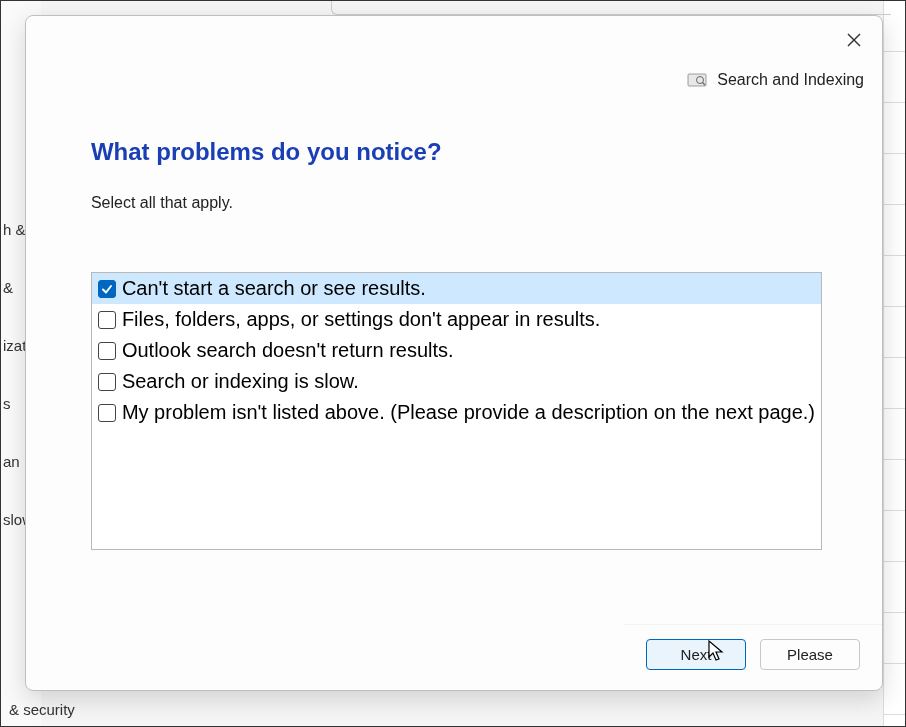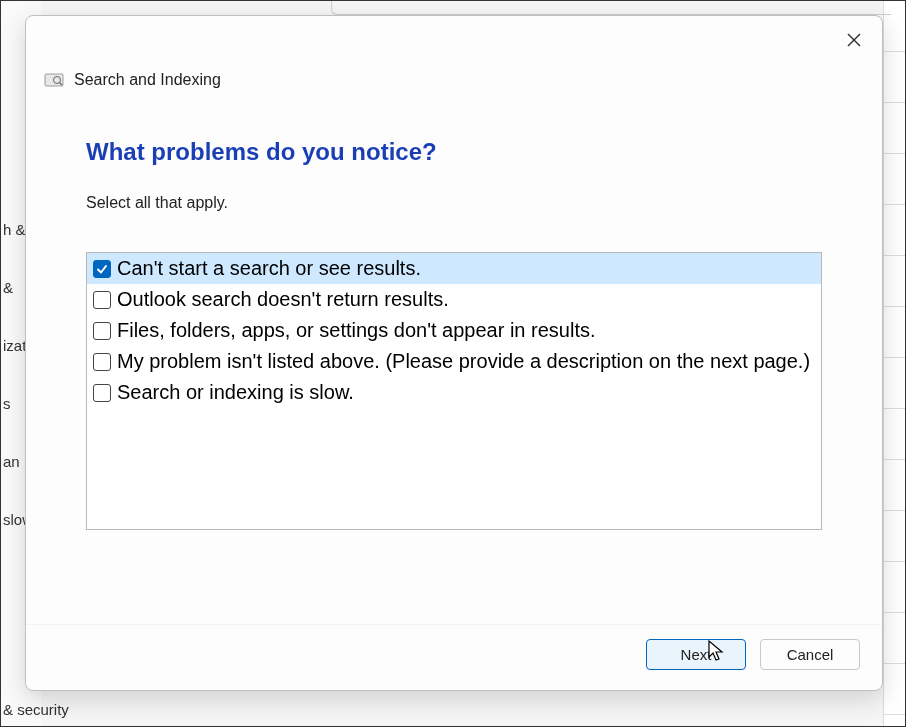--- a/index.html
+++ b/index.html
@@ -38,20 +38,21 @@
     .dialog {
       position: absolute;
       left: 24px; top: 14px;
       width: 858px; height: 676px;
       background: #fdfdfd;
       border: 1px solid #bfbfbf;
       border-radius: 8px;
       box-shadow: 0 8px 24px rgba(0,0,0,0.15);
       display: flex;
       flex-direction: column;
+      align-items: flex-end;
     }
     .titlebar {
       display: flex;
       justify-content: flex-end;
       padding: 10px 14px 0 14px;
       height: 40px;
     }
     .close-btn {
       width: 28px; height: 28px;
       display: flex; align-items: center; justify-content: center;
@@ -79,21 +80,21 @@
     }
     .heading {
       color: #1a3fb5;
       font-size: 24px;
       font-weight: 700;
       margin-bottom: 28px;
     }
     .subtext {
       font-size: 16px;
       color: #222;
-      margin-bottom: 40px;
+      margin-bottom: 60px;
     }
     .listbox {
       border: 1px solid #b8b8b8;
       background: #fff;
       width: 100%;
       height: 278px;
       overflow-y: auto;
     }
     .list-item {
       display: flex;
@@ -150,21 +151,21 @@
       position: absolute;
       left: 706px; top: 638px;
       pointer-events: none;
       z-index: 100;
     }
     .bg-bottom {
       position: absolute;
       left: 0; bottom: 8px;
       font-size: 15px;
       color: #333;
-      padding-left: 2px;
+      padding-left: 8px;
     }
     .bg-top-divider {
       position: absolute;
       left: 330px; top: 0;
       width: 560px; height: 14px;
       border-left: 1px solid #ccc;
       border-bottom: 1px solid #ccc;
       border-radius: 0 0 0 6px;
     }
   </style>
@@ -212,40 +213,40 @@
         <div class="list-item selected">
           <span class="checkbox checked">
             <svg viewBox="0 0 12 12" fill="none" stroke-width="2" stroke-linecap="round" stroke-linejoin="round">
               <polyline points="2,6.5 5,9.5 10,3"></polyline>
             </svg>
           </span>
           <span>Can't start a search or see results.</span>
         </div>
         <div class="list-item">
           <span class="checkbox"></span>
+          <span>Files, folders, apps, or settings don't appear in results.</span>
+        </div>
+        <div class="list-item">
+          <span class="checkbox"></span>
           <span>Outlook search doesn't return results.</span>
         </div>
         <div class="list-item">
           <span class="checkbox"></span>
-          <span>Files, folders, apps, or settings don't appear in results.</span>
+          <span>Search or indexing is slow.</span>
         </div>
         <div class="list-item">
           <span class="checkbox"></span>
           <span>My problem isn't listed above. (Please provide a description on the next page.)</span>
-        </div>
-        <div class="list-item">
-          <span class="checkbox"></span>
-          <span>Search or indexing is slow.</span>
         </div>
       </div>
   </div>
 
   <div class="footer">
     <button class="btn primary">Next</button>
-    <button class="btn">Cancel</button>
+    <button class="btn">Please</button>
   </div>
 </div>
 
 <div class="cursor">
   <svg width="20" height="24" viewBox="0 0 20 24">
     <path d="M2 2 L2 18 L6 14 L9 21 L12 20 L9 13 L15 13 Z" fill="#fff" stroke="#000" stroke-width="1.2"></path>
   </svg>
 </div>
 
 </body></html>

